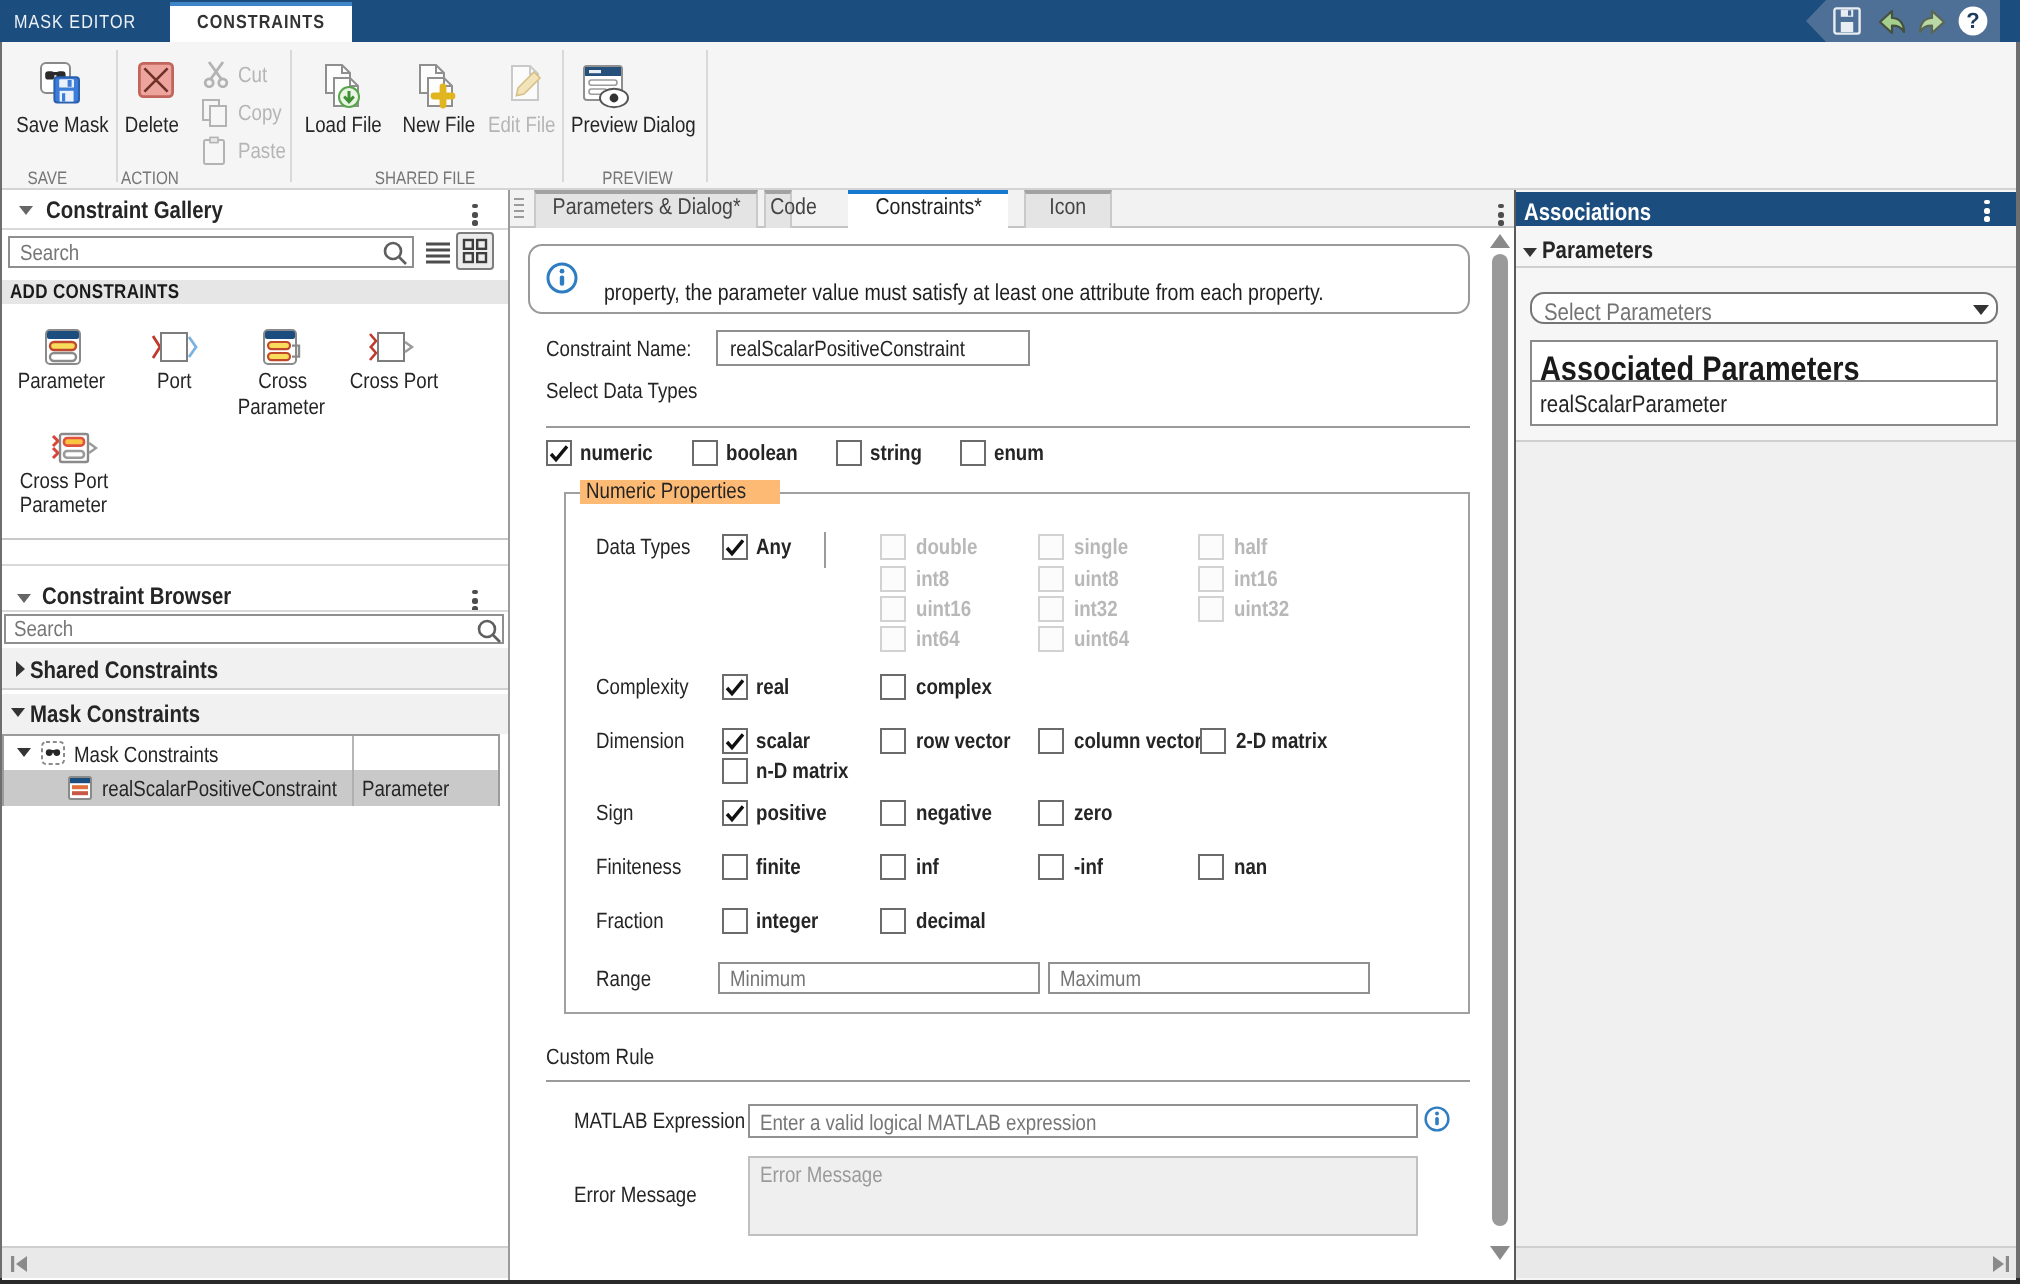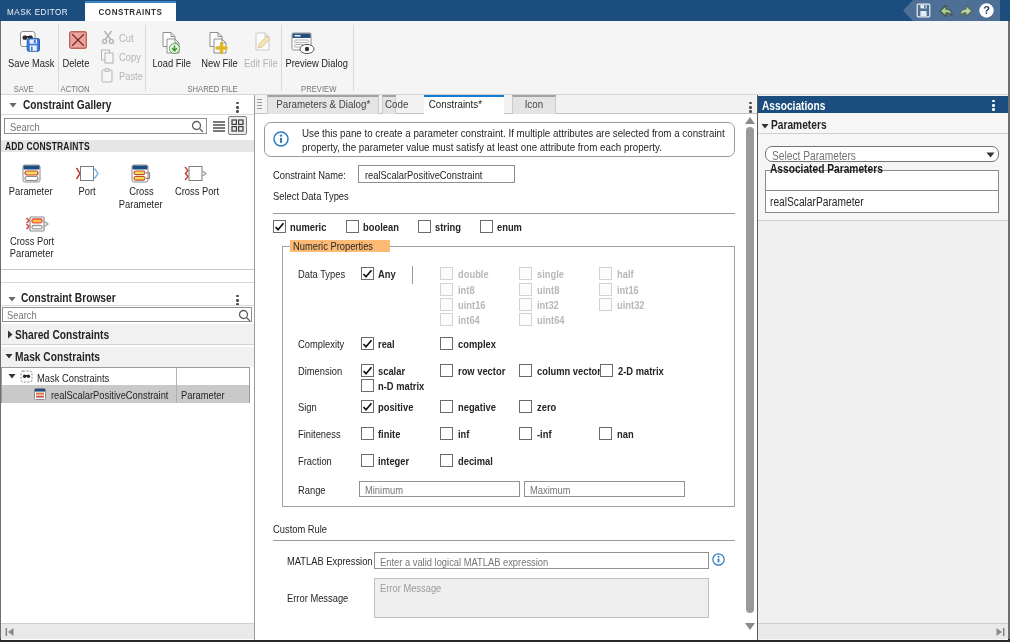--- a/index.html
+++ b/index.html
@@ -39,21 +39,21 @@
 .dots { width:2.5px; height:2.5px; border-radius:50%; background:#4d4d4d; margin:1.8px auto; }
 
 
 .cb { position:absolute; width:13px; height:13px; background:#fff; border:1px solid #6b6b6b; }
 .cb.dis { border-color:#d2d2d2; background:#fcfcfc; }
 .cblbl { position:absolute; font-size:11px; color:#252525; white-space:nowrap;font-weight:bold; }
 .cblbl.dis { color:#b8b8b8; }
 .sq { display:inline-block; transform:scaleX(0.85); transform-origin:0 50%; white-space:nowrap; }
 .sqc { display:inline-block; transform:scaleX(0.85); transform-origin:50% 50%; white-space:nowrap; }
 .tab { top:95px; height:19px; background:#e4e4e4; border:1px solid #c9c9c9; border-top:2px solid #a2a2a2; border-bottom:none; font-size:11.5px; color:#444; text-align:center; line-height:15px; }
-.tabact { top:95px; height:19px; background:#fff; border-top:2.5px solid #1779d0; font-size:11.5px; color:#222; line-height:15px; z-index:3; }
+.tabact { top:95px; height:19px; background:#fff; border-top:2.5px solid #1779d0; font-size:11.5px; color:#222; text-align:center; line-height:15px; z-index:3; }
 </style>
 </head>
 <body>
 <div id="win">
   <div class="abs" id="titlebar"></div>
   <div class="abs" id="masked"><span class="sq">MASK EDITOR</span></div>
   <div class="abs" id="ctab">
       <span>
         <span class="sqc">CONSTRAINTS</span>
       </span>
@@ -316,21 +316,20 @@
   <svg class="abs" style="left:745px; top:623px" width="10" height="7">
       <path d="M0 0 L10 0 L5 7 Z" fill="#8a8a8a"></path>
     </svg>
 
   <div class="abs" style="left:264px; top:122px; width:471px; height:35px; border:1px solid #9a9a9a; border-radius:7px; background:#fff"></div>
   <svg class="abs" style="left:273px; top:131px" width="16" height="16" viewBox="0 0 16 16">
     <circle cx="8" cy="8" r="7" fill="none" stroke="#2e7cc1" stroke-width="1.5"></circle>
     <circle cx="8" cy="4.6" r="1.2" fill="#2e7cc1"></circle>
     <rect x="6.9" y="6.7" width="2.2" height="5.2" rx="1" fill="#2e7cc1"></rect>
   </svg>
-  <div class="abs" style="left:302px; top:127px; font-size:11.5px; color:#1f1f1f"><span class="sq">Use this pane to create a parameter constraint. If multiple attributes are selected from a constraint</span></div>
     <div class="abs" style="left:302px; top:141px; font-size:11.5px; color:#1f1f1f"><span class="sq">property, the parameter value must satisfy at least one attribute from each property.</span></div>
 
   <div class="abs txt11" style="left:273px; top:169px"><span class="sq">Constraint Name:</span></div>
   <div class="abs" style="left:358px; top:165px; width:157px; height:18px; border:1px solid #8f8f8f; background:#fff"></div>
   <div class="abs txt11" style="left:365px; top:169px"><span class="sq">realScalarPositiveConstraint</span></div>
   <div class="abs txt11" style="left:273px; top:190px"><span class="sq">Select Data Types</span></div>
   <div class="abs" style="left:273px; top:213px; width:462px; height:1px; background:#9b9b9b"></div>
 
   <div class="cb abs" style="left:273px; top:220px"></div>
     <svg class="abs chk" style="left:274px; top:222px" width="11" height="10">
@@ -460,21 +459,21 @@
       <path d="M0.5 1 L7.5 1 L4 5.5 Z" fill="#333"></path>
     </svg>
   <div class="abs hdr12" style="left:771px; top:118px"><span class="sq">Parameters</span></div>
   <div class="abs" style="left:758px; top:133px; width:250px; height:1px; background:#cfcfcf"></div>
   <div class="abs" style="left:765px; top:146px; width:234px; height:16px; border:1px solid #757575; border-radius:7px; background:#fff"></div>
   <div class="abs" style="left:772px; top:149px; font-size:12px; color:#737373"><span class="sq">Select Parameters</span></div>
   <svg class="abs" style="left:986px; top:152px" width="9" height="6">
       <path d="M0.5 0.5 L8.5 0.5 L4.5 5.5 Z" fill="#333"></path>
     </svg>
   <div class="abs" style="left:765px; top:170px; width:234px; height:43px; border:1px solid #8a8a8a; background:#fff"></div>
-  <div class="abs" style="left:770px; top:162px; font-size:12px; font-weight:bold; color:#1a1a1a"><span class="sq">Associated Parameters</span></div>
+  <div class="abs" style="left:770px; top:175px; font-size:17px; font-weight:bold; color:#1a1a1a"><span class="sq">Associated Parameters</span></div>
   <div class="abs" style="left:766px; top:190px; width:232px; height:1px; background:#8a8a8a"></div>
   <div class="abs" style="left:770px; top:195px; font-size:12px; color:#252525"><span class="sq">realScalarParameter</span></div>
   <div class="abs" style="left:758px; top:220px; width:250px; height:1px; background:#cfcfcf"></div>
   <div class="abs" style="left:758px; top:221px; width:250px; height:402px; background:#f0f0f0"></div>
 
   <div class="abs" style="left:758px; top:623px; width:250px; height:16px; background:#e9e9e9; border-top:1px solid #cfcfcf"></div>
   <svg class="abs" style="left:996px; top:628px" width="9" height="8" viewBox="0 0 9 8">
     <path d="M0.5 0 L6 4 L0.5 8 Z" fill="#8a8a8a"></path>
     <rect x="6.9" y="0" width="1.6" height="8" fill="#8a8a8a"></rect>
   </svg>

